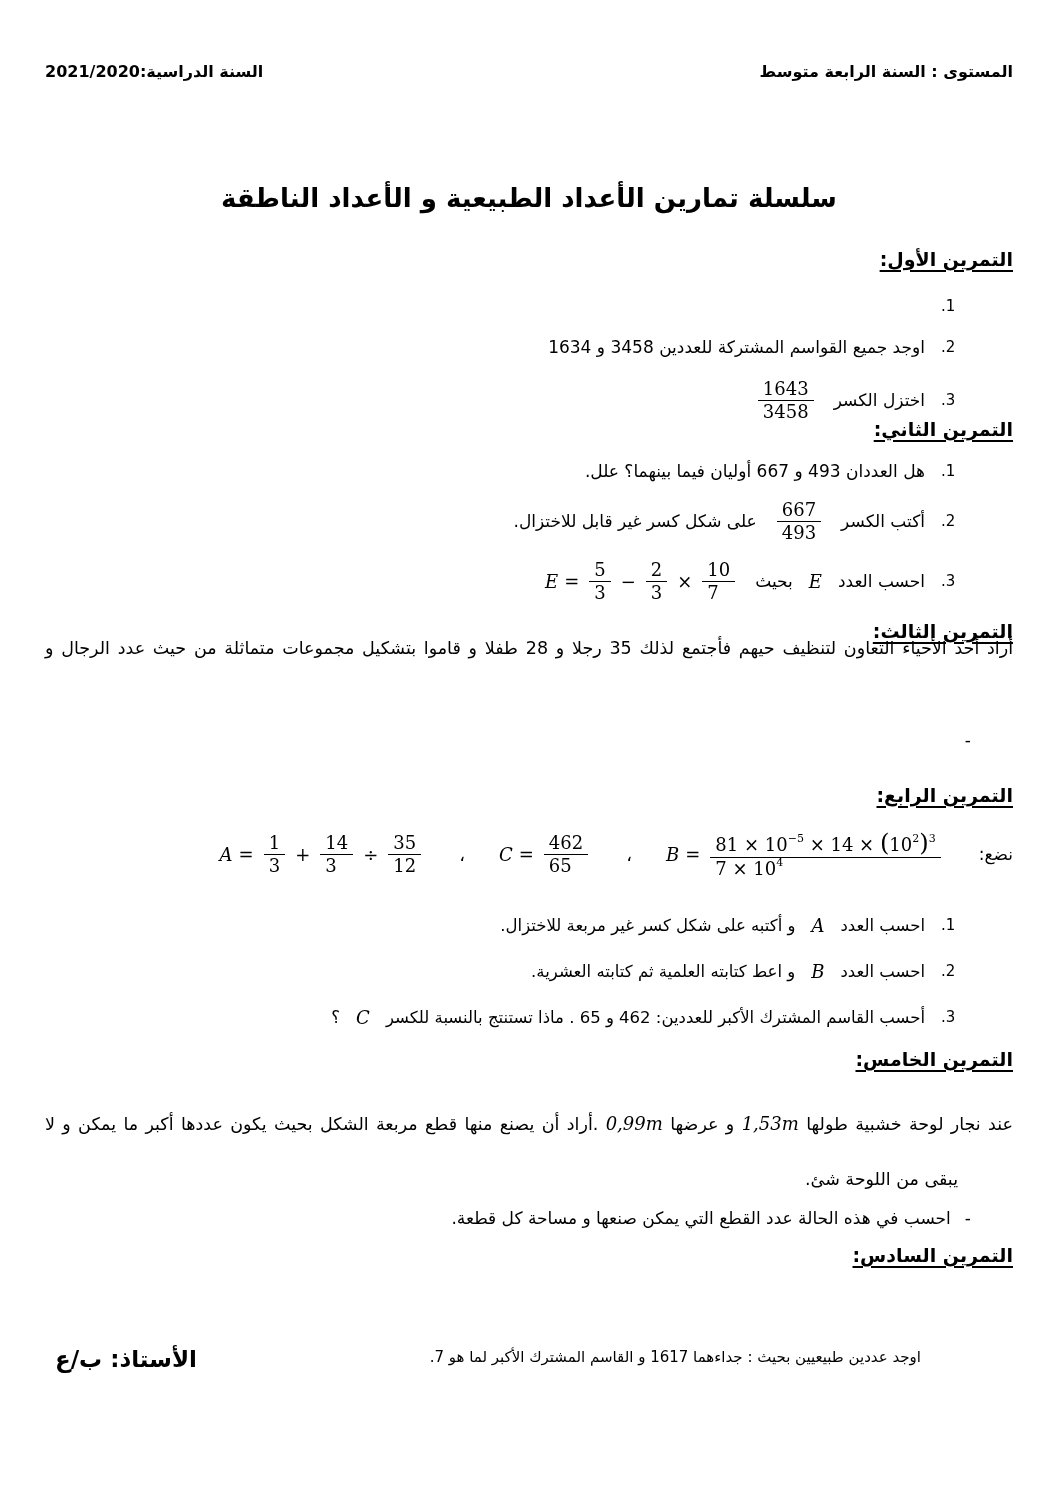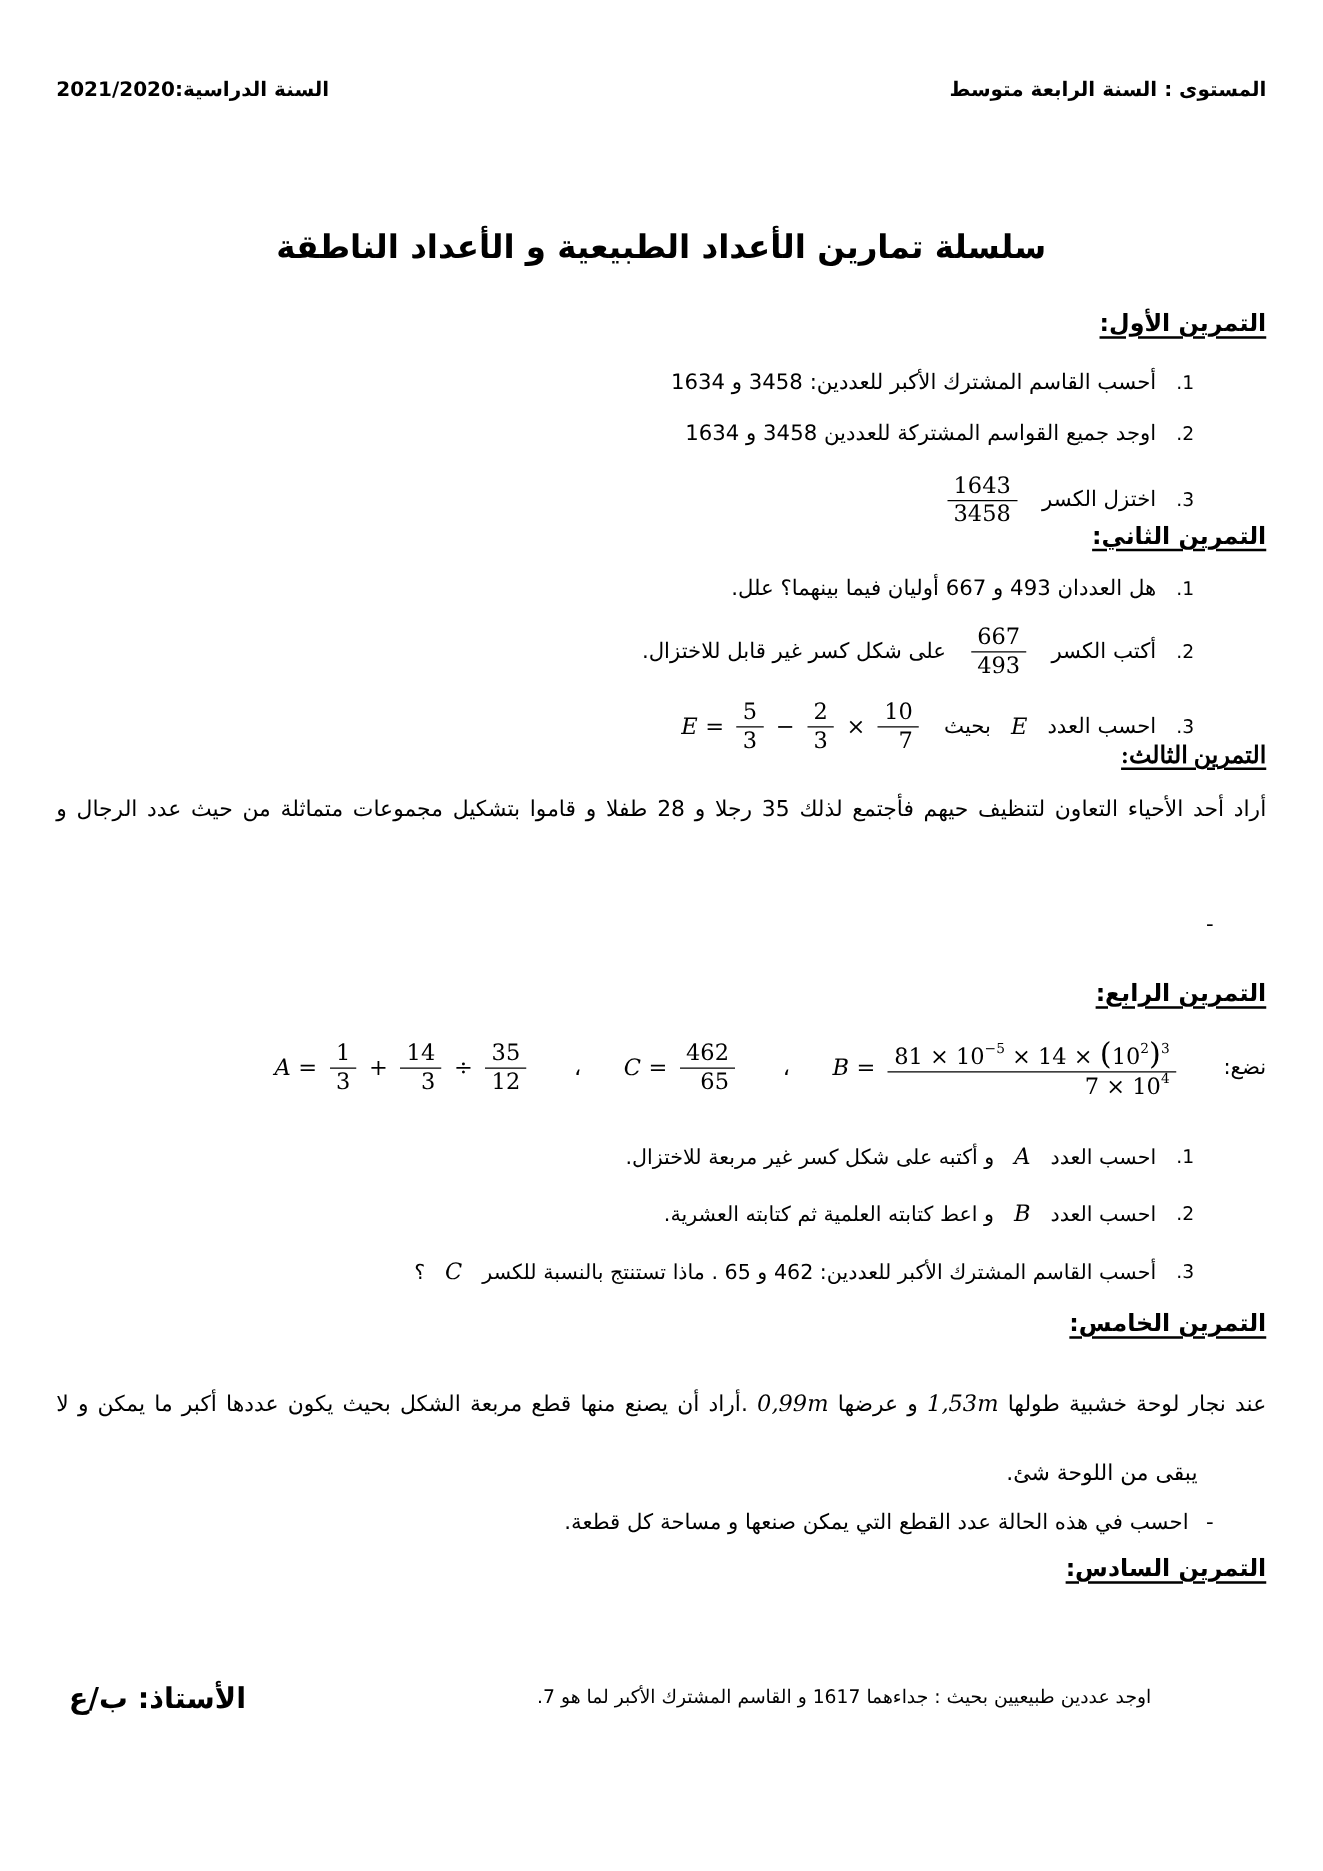--- a/index.html
+++ b/index.html
@@ -38,21 +38,21 @@
   
   .para-line{font-size:17.5px;line-height:52px;}
   .just{text-align:justify;text-align-last:justify;}
   .p5 .para-line{line-height:55px;}
   .indent55{padding-right:55px;}
 
   
   .math{direction:ltr;display:inline-flex;align-items:center;font-family:"DejaVu Serif",serif;font-size:18px;}
   .mvar{font-family:"DejaVu Serif",serif;font-style:italic;font-size:18px;}
   .mop{margin:0 6px;}
-  .frac{display:inline-flex;flex-direction:column;align-items:flex-end;direction:ltr;
+  .frac{display:inline-flex;flex-direction:column;align-items:flex-start;direction:ltr;
         font-family:"DejaVu Serif",serif;font-size:18px;line-height:1.2;margin:0 4px;vertical-align:middle;}
   .frac .fn{border-bottom:1.5px solid #000;padding:0 5px;white-space:nowrap;}
   .frac .fd{padding:0 5px;white-space:nowrap;}
   sup{font-size:11px;position:relative;top:-2px;}
   .paren{font-size:1.35em;font-weight:300;}
   .fx-row{display:flex;align-items:center;gap:34px;height:84px;font-size:17px;}
   .ar-comma{font-size:18px;}
 </style>
 </head>
 <body>
@@ -65,21 +65,20 @@
   </div>
 
   <div class="abs doc-title" style="top:183px;">سلسلة تمارين الأعداد الطبيعية و الأعداد الناطقة</div>
 
   <div class="abs exhead" style="top:248px;">
     <span>التمرين الأول:</span>
   </div>
   <div class="abs items" style="top:286px;">
     <div class="item h40">
       <span class="marker" dir="ltr">.1</span>
-      <span>أحسب القاسم المشترك الأكبر للعددين: 3458 و 1634</span>
     </div>
     <div class="item h42">
       <span class="marker" dir="ltr">.2</span>
       <span>اوجد جميع القواسم المشتركة للعددين 3458 و 1634</span>
     </div>
     <div class="item h64">
       <span class="marker" dir="ltr">.3</span>
       <span>اختزل الكسر</span>
       <span class="frac">
         <span class="fn">1643</span>
@@ -124,21 +123,21 @@
         </span>
         <span class="mop">×</span>
         <span class="frac">
           <span class="fn">10</span>
           <span class="fd">7</span>
         </span>
       </span>
     </div>
   </div>
 
-  <div class="abs exhead" style="top:592px;font-family:Liberation Serif, serif;">
+  <div class="abs exhead" style="top:620px;">
     <span>التمرين الثالث:</span>
   </div>
   <div class="abs" style="top:622px;">
     <div class="para-line just">أراد أحد الأحياء التعاون لتنظيف حيهم فأجتمع لذلك 35 رجلا و 28 طفلا و قاموا بتشكيل مجموعات متماثلة من حيث عدد الرجال و</div>
   </div>
   <div class="abs dash-item" style="top:730px;">
     <span>-</span>
   </div>
 
   <div class="abs exhead" style="top:784px;">

